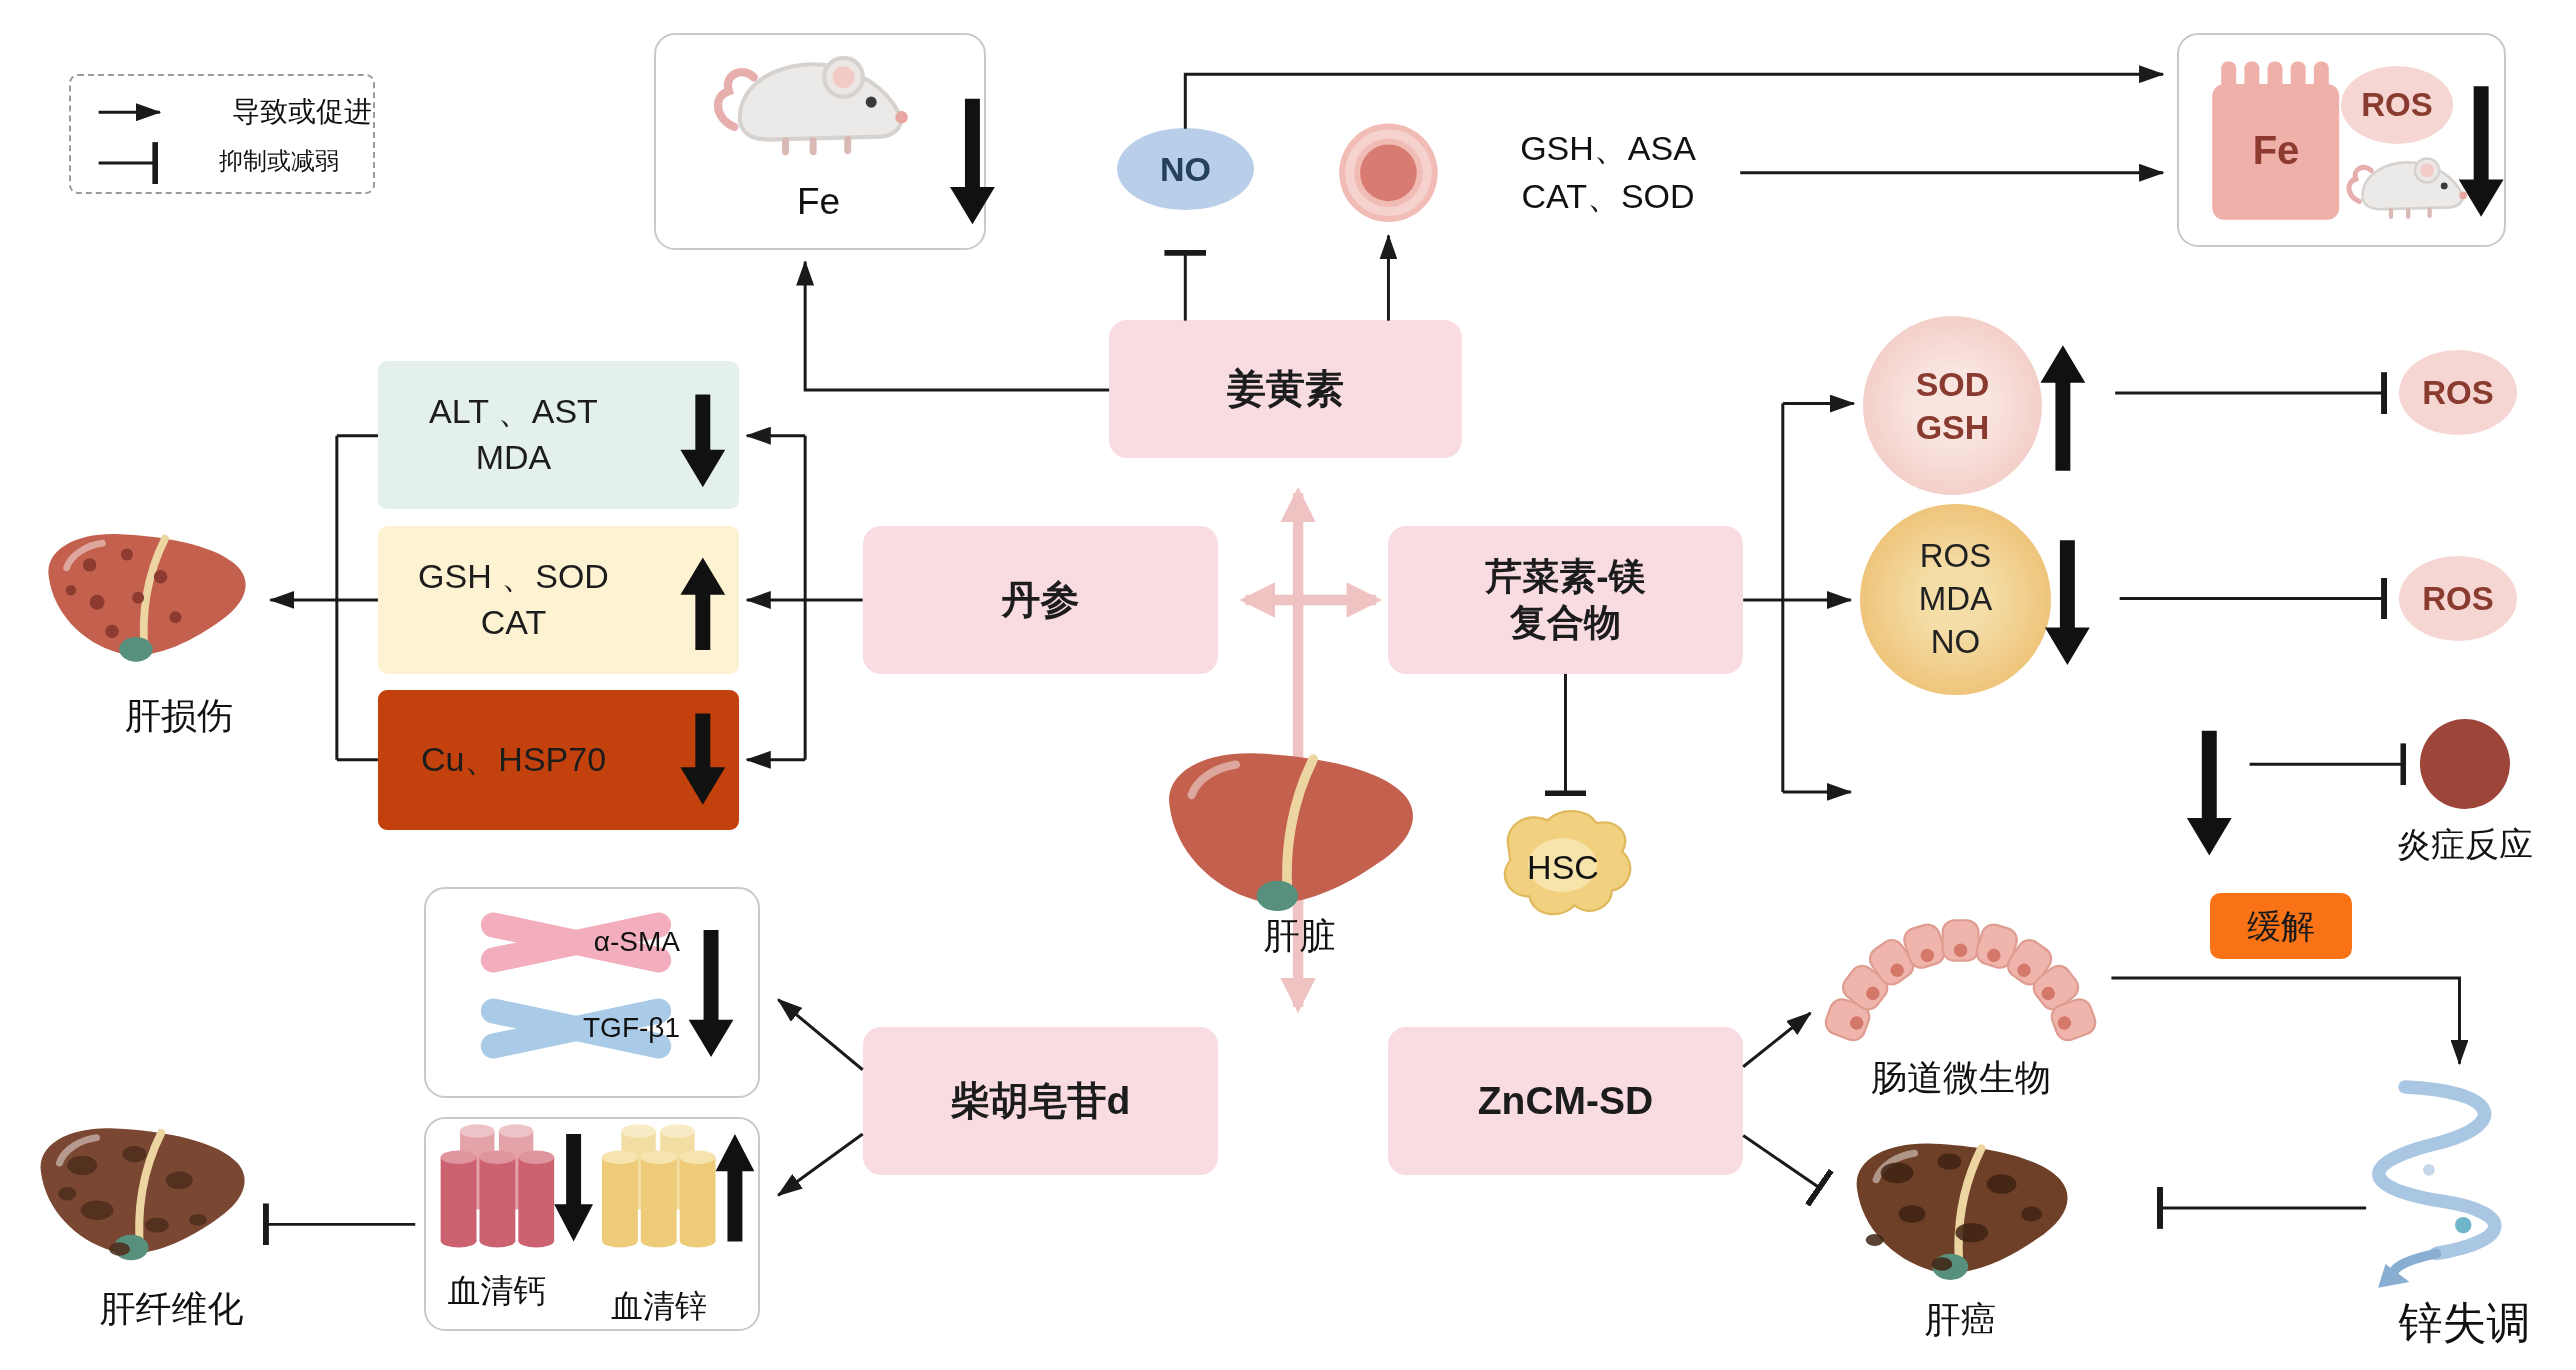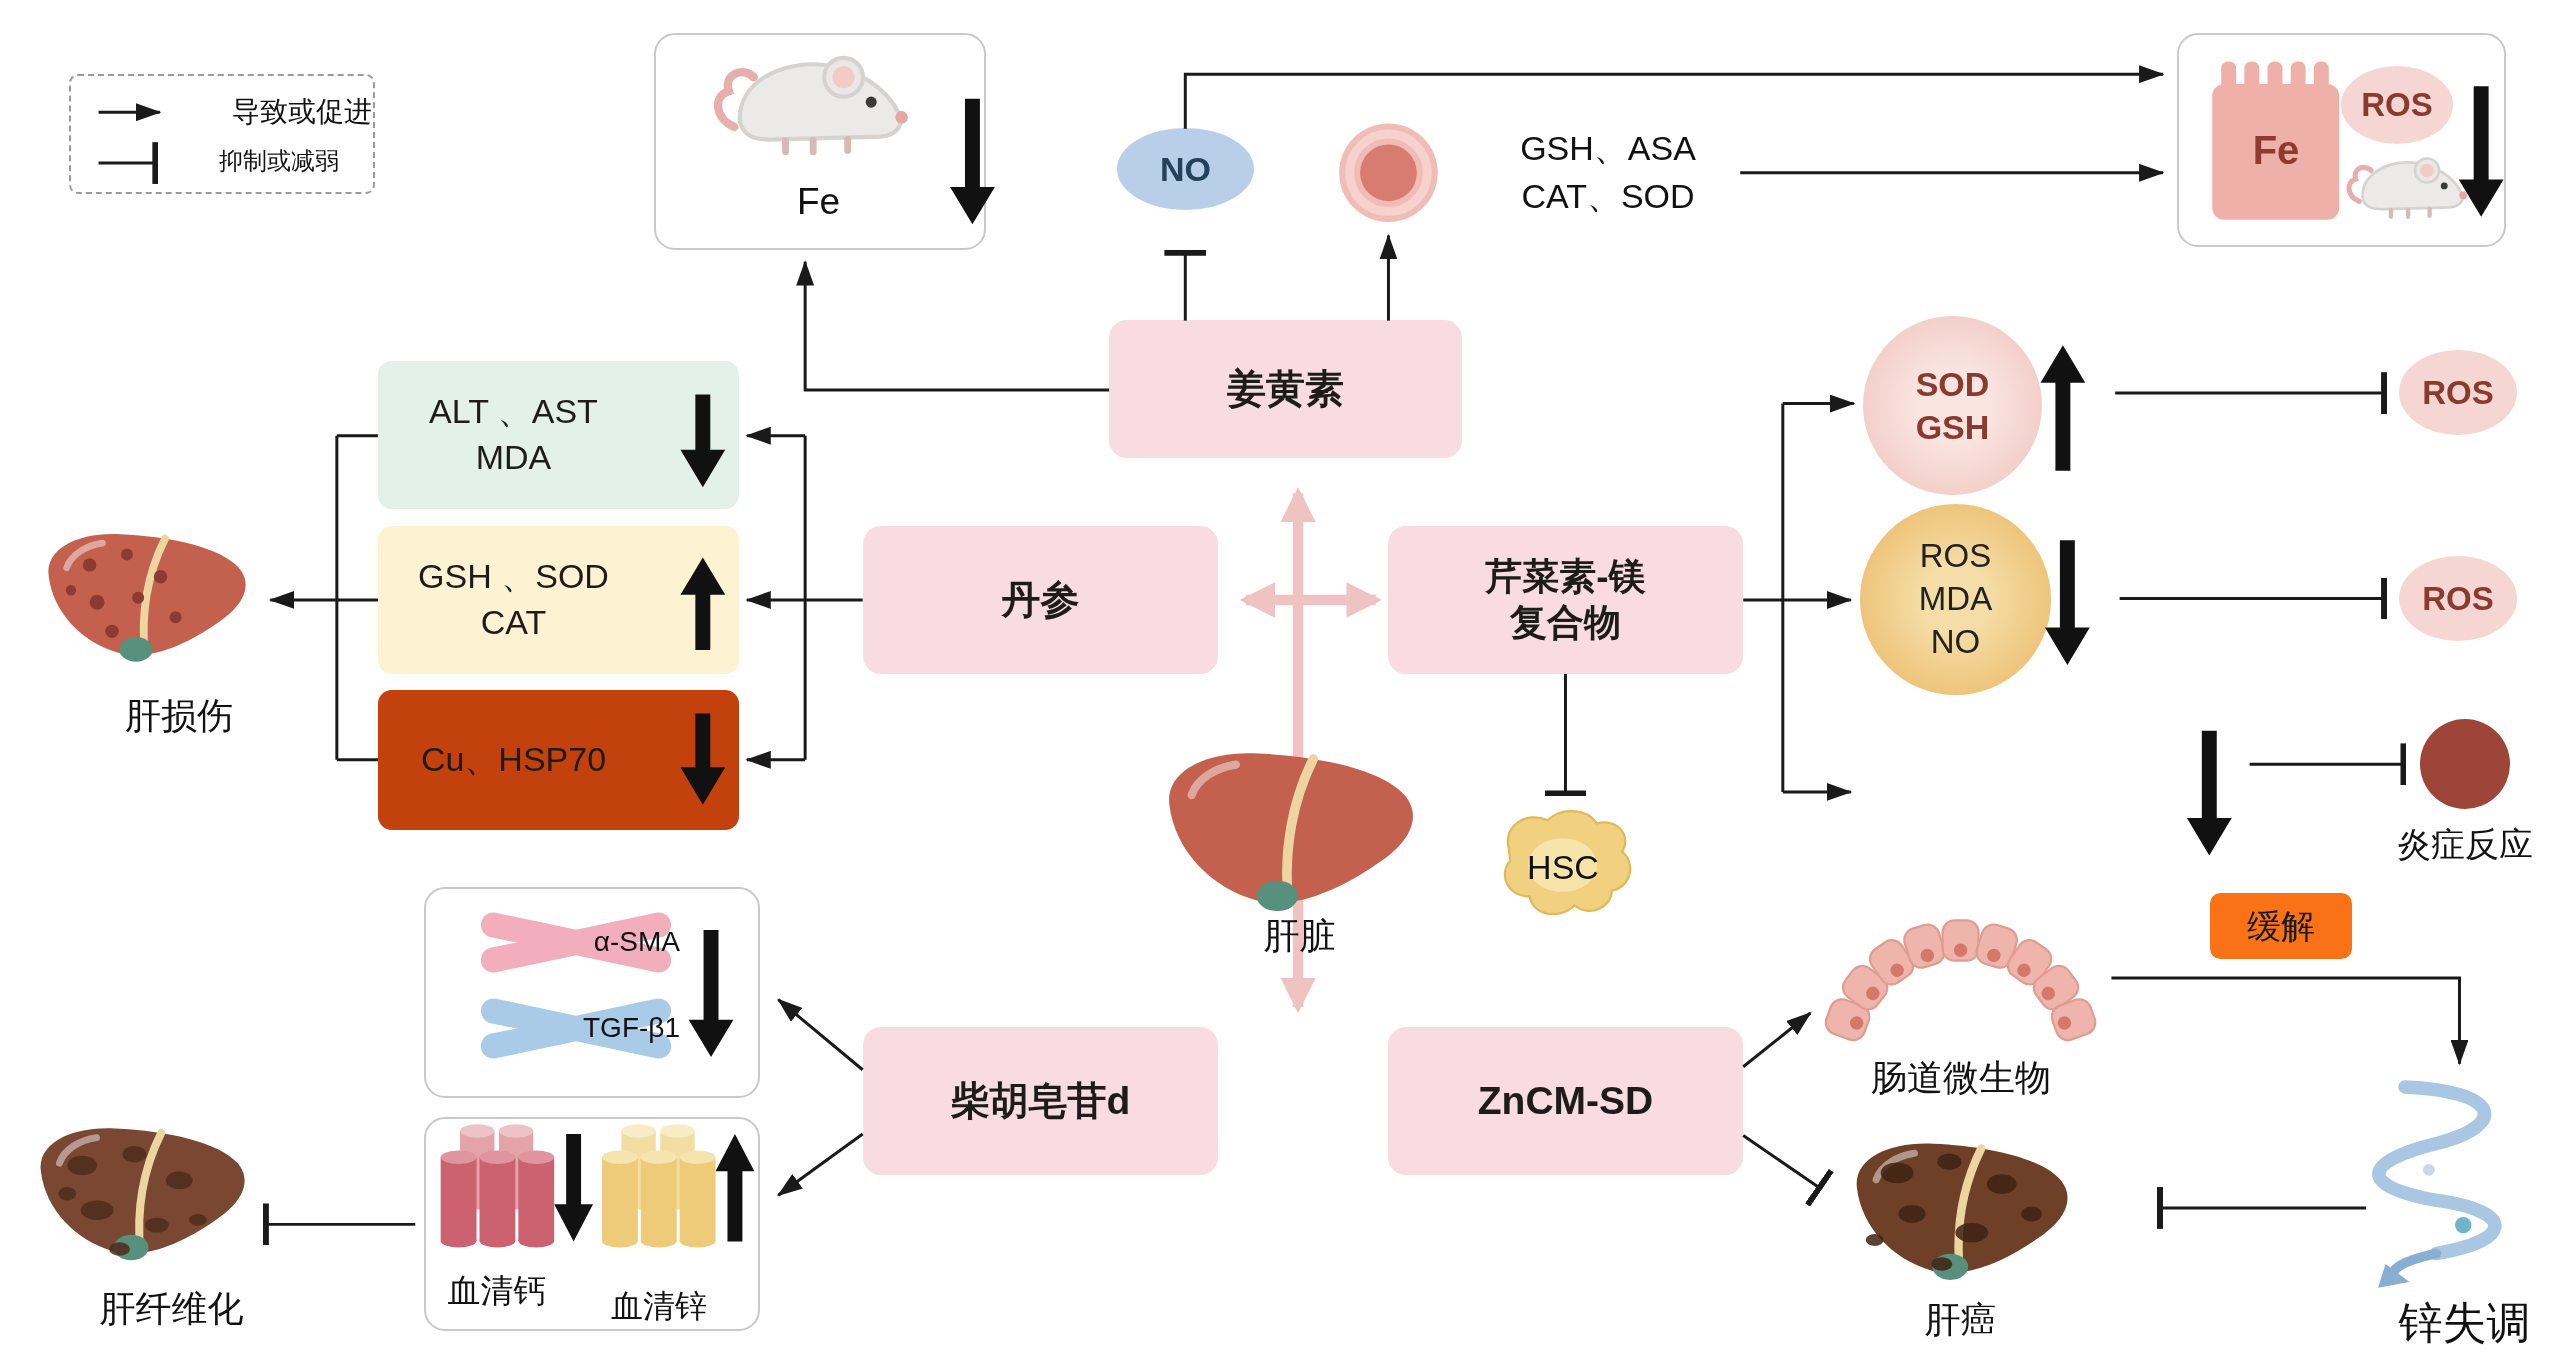--- a/index.html
+++ b/index.html
@@ -1,21 +1,21 @@
 <!DOCTYPE html>
 <html style="font-size:12px"><head>
 <meta charset="utf-8">
 <style>
   *{margin:0;padding:0;box-sizing:border-box}
   body{background:#fff;font-family:"Liberation Sans","DejaVu Sans",sans-serif;color:#1a1a1a}
   #canvas{position:relative;width:2576px;height:1371px;background:#ffffff;overflow:hidden}
   .box{position:absolute;display:flex;flex-direction:column;align-items:center;justify-content:center;
        text-align:center;z-index:1;line-height:1.25}
   .compound{background:#f8dce2;border-radius:18px;font-weight:bold;font-size:39px;color:#1c1c1c}
-  .effect{border-radius:14px;font-size:34px;color:#1c1c1c;line-height:1.35;padding-right:90px}
+  .effect{border-radius:9px;font-size:34px;color:#1c1c1c;line-height:1.35;padding-right:90px}
   .outline{background:#ffffff;border:2.2px solid #c9c9c9;border-radius:21px}
   .ellipse{border-radius:50%}
   .label{position:absolute;z-index:10;font-size:36px;color:#111;text-align:center;line-height:1.3}
   #overlay{position:absolute;left:0;top:0;z-index:5;pointer-events:none}
   .bowtie{position:absolute;width:209px;height:72px;z-index:2}
   .bowtie .bar{position:absolute;left:7.5px;top:23px;width:194px;height:25.4px;border-radius:12.7px}
   .bowtie .b1{transform:rotate(12deg)}
   .bowtie .b2{transform:rotate(-12deg)}
   .bowtie .txt{position:absolute;width:100%;text-align:right;top:19.4px;font-size:28px;z-index:3;color:#111}
 </style>

